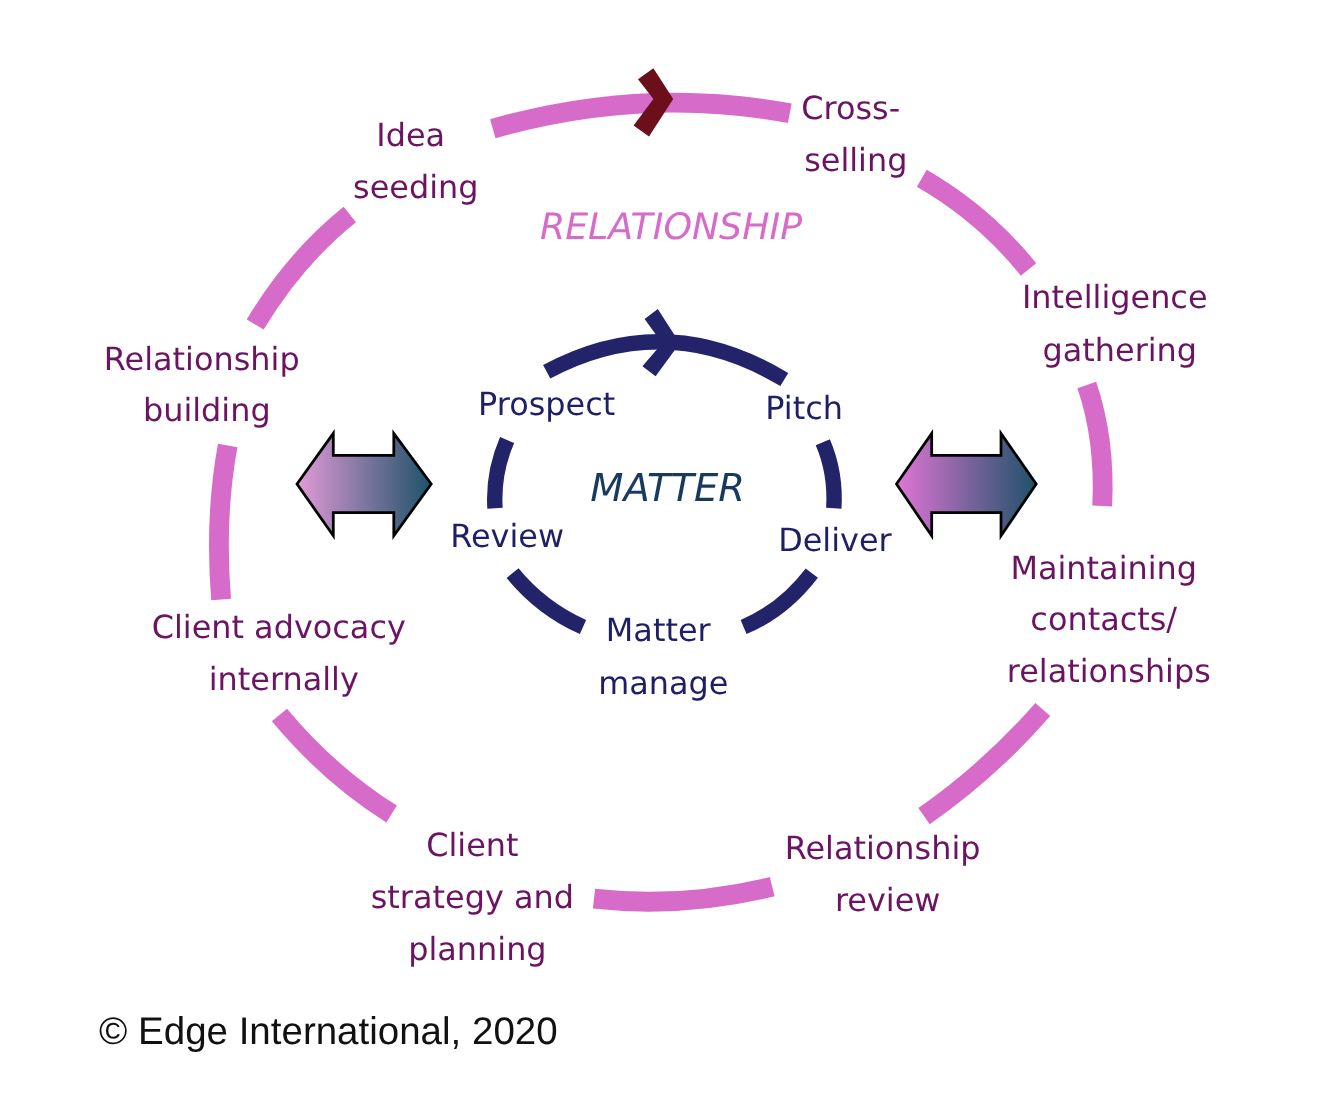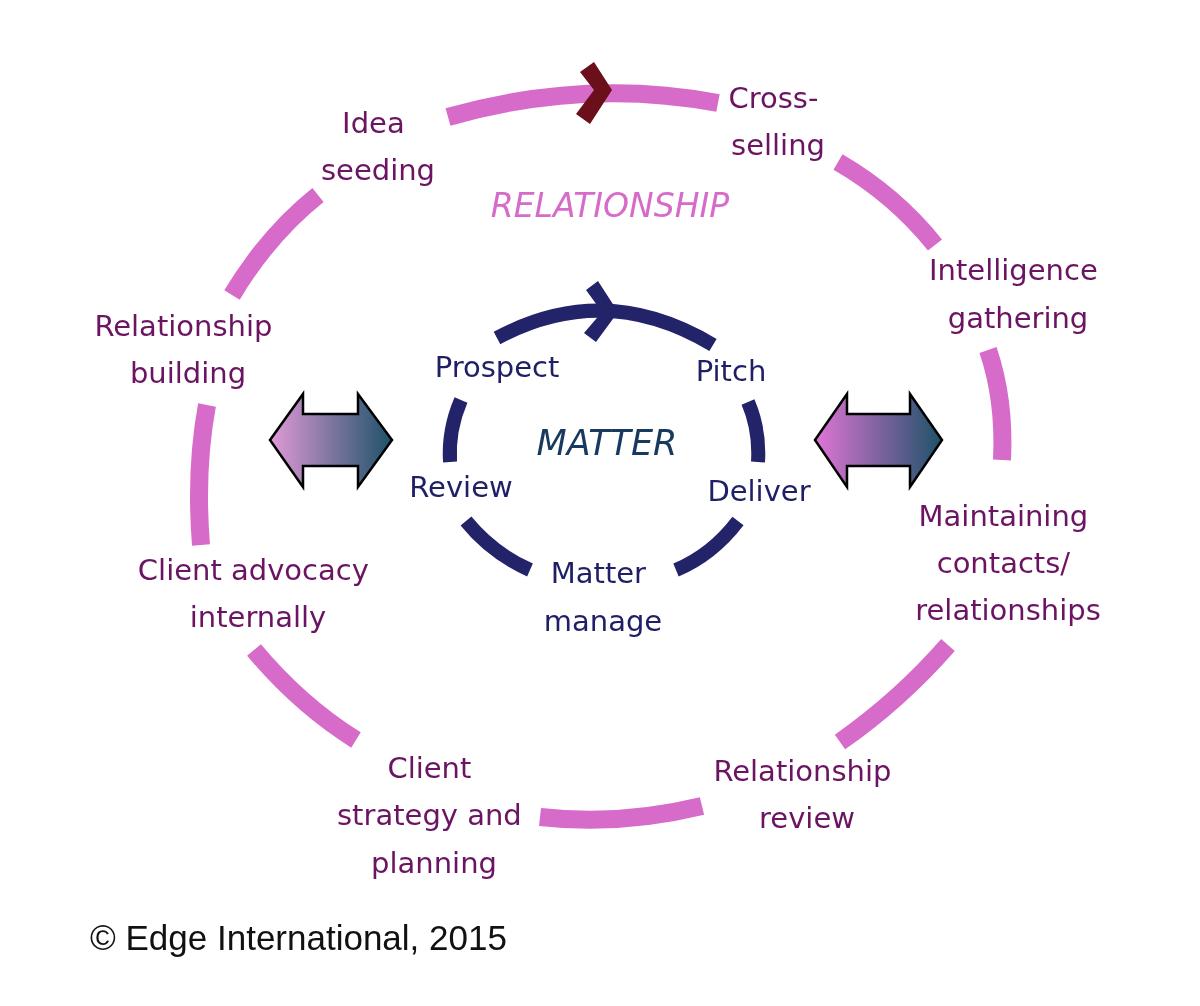--- a/index.html
+++ b/index.html
@@ -106,13 +106,13 @@
     <text class="lbl inner-lbl" text-anchor="middle">
       <tspan x="603" y="583">Matter</tspan>
       <tspan x="603" y="631">manage</tspan>
     </text>
     <text class="lbl inner-lbl" text-anchor="middle">
       <tspan x="461" y="497">Review</tspan>
     </text>
   </g>
 </svg>
 
-<div class="copyright">© Edge International, 2015</div>
+<div class="copyright">© Edge International, 2020</div>
 
 </body></html>

